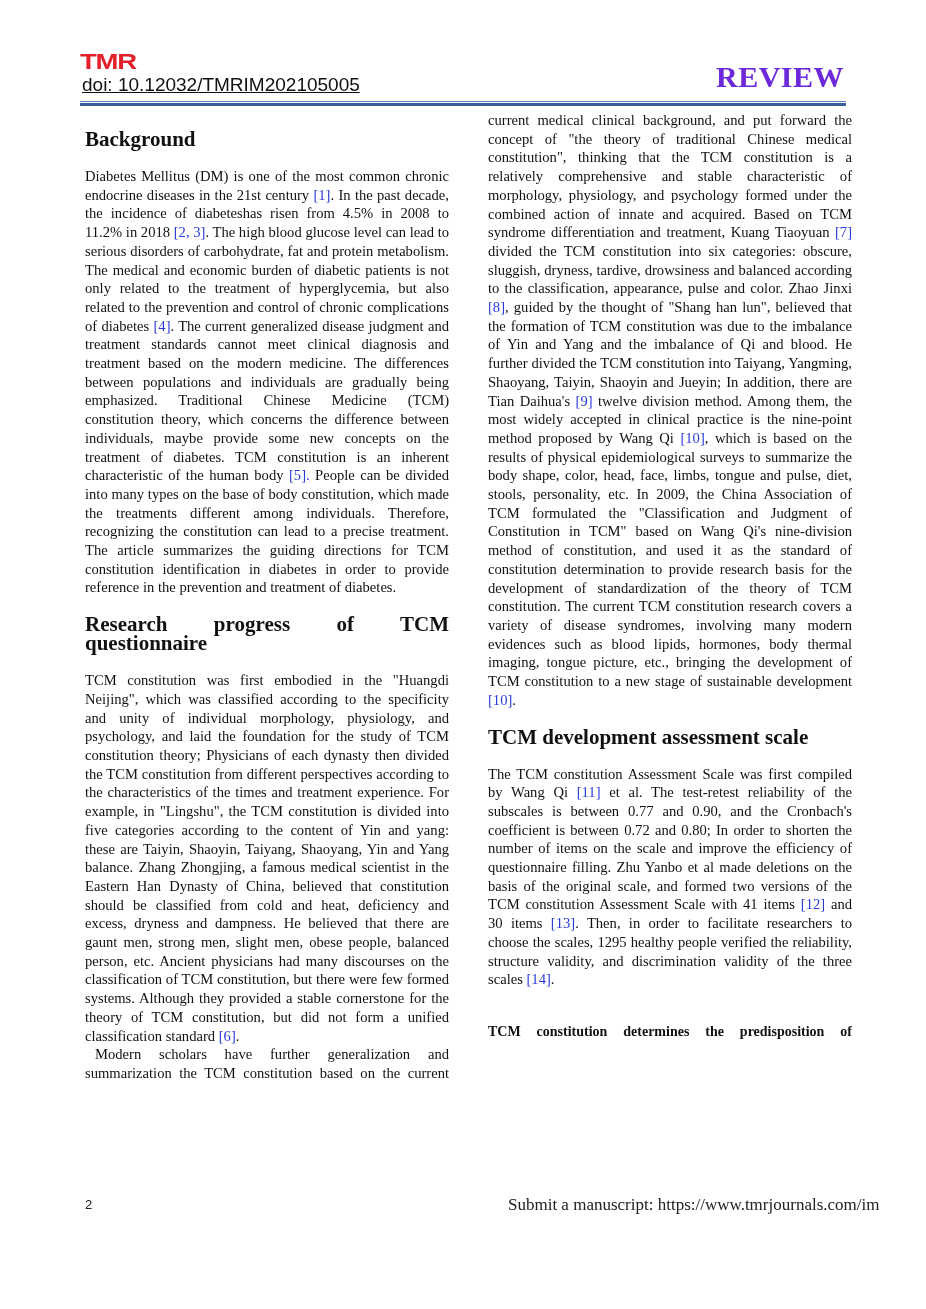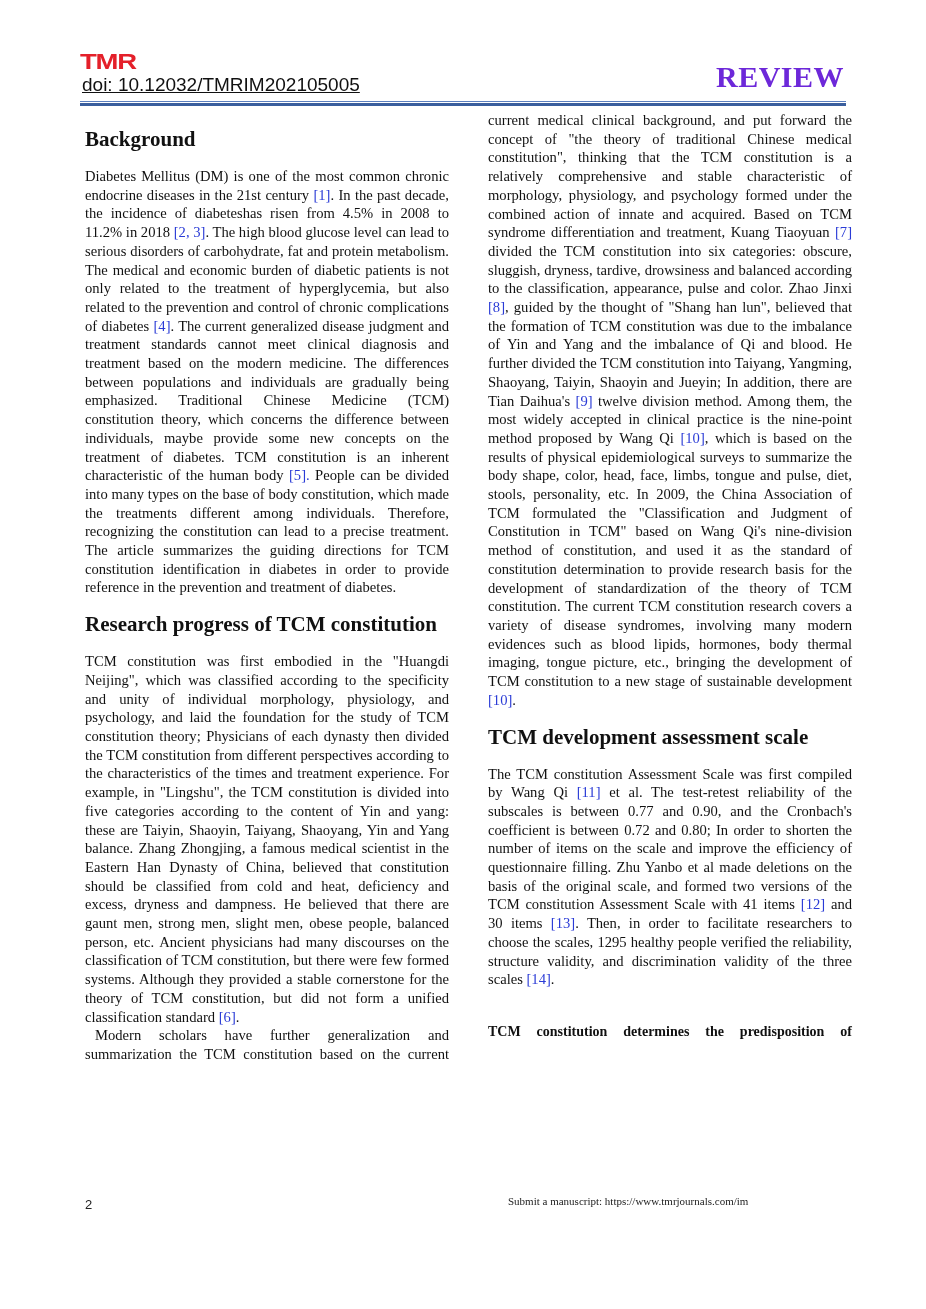--- a/index.html
+++ b/index.html
@@ -16,42 +16,42 @@
     .col { position: absolute; top: 111px; width: 364px; font-size: 14.6px; line-height: 18.7px; text-align: justify; }
     .col.left { left: 85px; }
     .col.right { left: 480px; margin-left: 8px; }
     .col p { margin: 0; }
     .col p.indent { text-indent: 10px; }
     h2 { font-size: 21px; line-height: 19px; font-weight: bold; margin: 0; text-align: justify; }
     h3 { font-size: 14px; line-height: 18px; font-weight: bold; margin: 0; text-align: justify; }
     .ref { color: #2a3bd6; }
 
     .footer-num { position: absolute; left: 85px; top: 1197px; font-family: "Liberation Sans", sans-serif; font-size: 13px; color: #222; }
-    .footer-submit { position: absolute; left: 508px; top: 1195px; font-family: "Liberation Serif", serif; font-size: 11px; color: #222; }
+    .footer-submit { position: absolute; left: 508px; top: 1195px; font-family: "Liberation Serif", serif; font-size: 17px; color: #222; }
   </style>
 </head>
 <body>
 
 <div class="header">
   <div class="logo">TMR</div>
   <div class="doi">doi: 10.12032/TMRIM202105005</div>
   <div class="review">REVIEW</div>
 </div>
 <div class="rule">
   <div class="thin"></div>
   <div class="thick"></div>
 </div>
 
 <div class="col left">
   <div style="height:19px"></div>
   <h2>Background</h2>
   <div style="height:18px"></div>
   <p><span>Diabetes Mellitus (DM) is one of the most common chronic endocrine diseases in the 21st century </span><span class="ref">[1]</span><span>. In the past decade, the incidence of diabeteshas risen from 4.5% in 2008 to 11.2% in 2018 </span><span class="ref">[2, 3]</span><span>.   The high blood glucose level can lead to serious disorders of carbohydrate, fat and protein metabolism. The medical and economic burden of diabetic patients is not only related to the treatment of hyperglycemia, but also related to the prevention and control of chronic complications of diabetes </span><span class="ref">[4]</span><span>. The current generalized disease judgment and treatment standards cannot meet clinical diagnosis and treatment based on the modern medicine. The differences between populations and individuals are gradually being emphasized. Traditional Chinese Medicine (TCM) constitution theory, which concerns the difference between individuals, maybe provide some new concepts on the treatment of diabetes. TCM constitution is an inherent characteristic of the human body </span><span class="ref">[5].</span><span> People can be divided into many types on the base of body constitution, which made the treatments different among individuals. Therefore, recognizing the constitution can lead to a precise treatment.   The article summarizes the guiding directions for TCM constitution identification in diabetes in order to provide reference in the prevention and treatment of diabetes.</span></p>
   <div style="height:18px"></div>
-  <h2>Research progress of TCM constitution</h2>
+  <h2>Research progress of TCM questionnaire</h2>
   <div style="height:18px"></div>
   <p><span>TCM constitution was first embodied in the "Huangdi Neijing", which was classified according to the specificity and unity of individual morphology, physiology, and psychology, and laid the foundation for the study of TCM constitution theory; Physicians of each dynasty then divided the TCM constitution from different perspectives according to the characteristics of the times and treatment experience. For example, in "Lingshu", the TCM constitution is divided into five categories according to the content of Yin and yang: these are Taiyin, Shaoyin, Taiyang, Shaoyang, Yin and Yang balance. Zhang Zhongjing, a famous medical scientist in the Eastern Han Dynasty of China, believed that constitution should be classified from cold and heat, deficiency and excess, dryness and dampness. He believed that there are gaunt men, strong men, slight men, obese people, balanced person, etc. Ancient physicians had many discourses on the classification of TCM constitution, but there were few formed systems. Although they provided a stable cornerstone for the theory of TCM constitution, but did not form a unified classification standard </span><span class="ref">[6]</span><span>.</span></p>
   <p class="indent" style="height:37px; overflow:hidden; text-align-last: justify;"><span>Modern scholars have further generalization and summarization the TCM constitution based on the current medical clinical background, and put forward the concept of "the theory of traditional Chinese medical constitution", thinking that the TCM constitution is a relatively comprehensive and stable characteristic of morphology, physiology, and psychology formed under the combined action of innate and acquired. Based on TCM syndrome differentiation and treatment, Kuang Tiaoyuan </span></p>
 </div>
 
 <div class="col right">
   <p style="position:relative; overflow:hidden; height:674px;">
     
   </p>
 </div>

